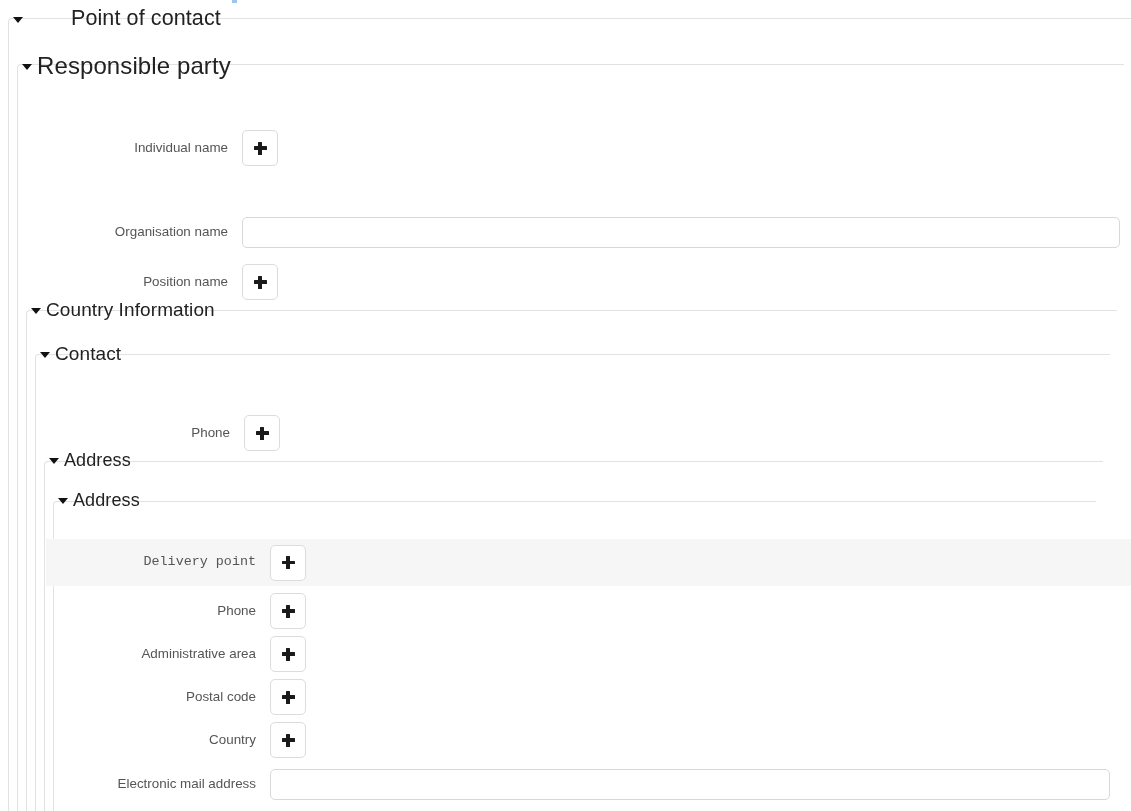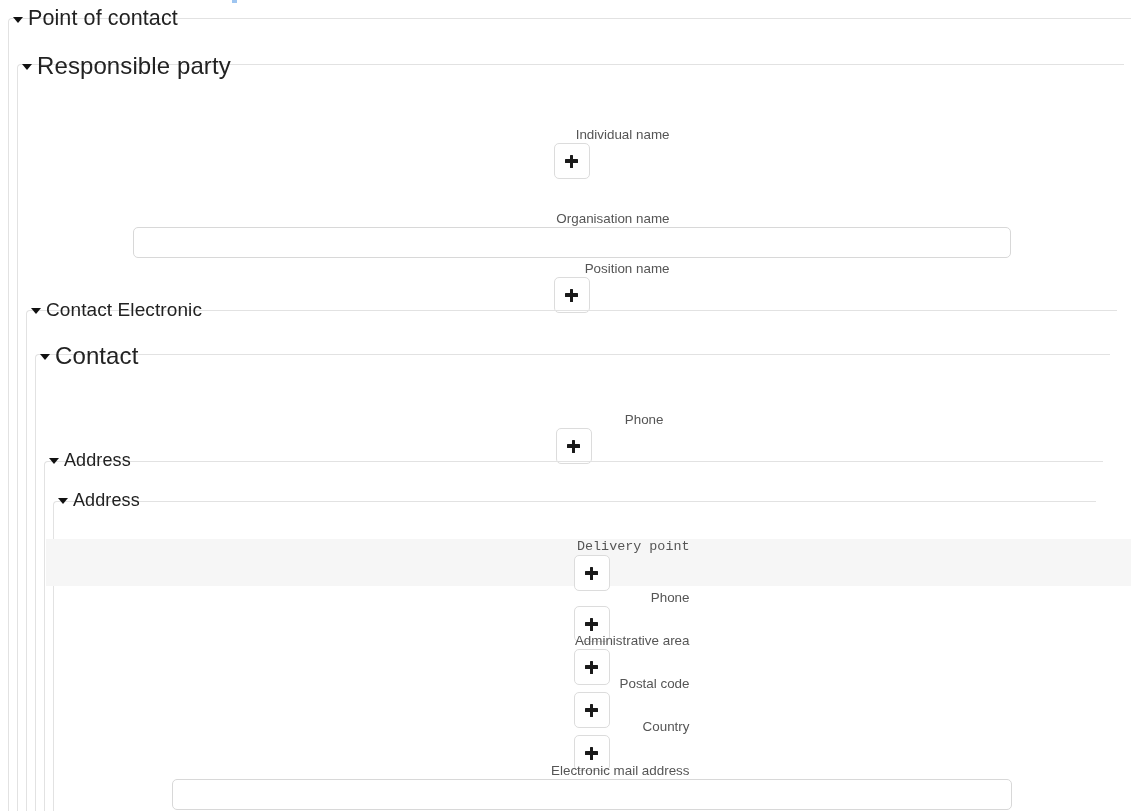--- a/index.html
+++ b/index.html
@@ -47,28 +47,28 @@
     align-items: center;
   }
   .section > .sec-body { padding: 0; }
 
   
   .sec-title {
     color: #222222;
     font-weight: normal;
     letter-spacing: 0.1px;
   }
-  .lvl1 > .sec-head { margin-top: -11px; margin-left: 4px; }
+  .lvl1 > .sec-head { margin-top: -11px; margin-left: 4px; gap: 43px; }
   .lvl1 > .sec-head .sec-title { font-size: 21.5px; }
   .lvl2 > .sec-head { margin-top: -11px; margin-left: 4px; }
   .lvl2 > .sec-head .sec-title { font-size: 24px; }
   .lvl3 > .sec-head { margin-top: -11px; margin-left: 4px; }
   .lvl3 > .sec-head .sec-title { font-size: 19px; }
   .lvl4 > .sec-head { margin-top: -11px; margin-left: 4px; }
-  .lvl4 > .sec-head .sec-title { font-size: 24px; }
+  .lvl4 > .sec-head .sec-title { font-size: 19px; }
   .lvl5 > .sec-head { margin-top: -11px; margin-left: 4px; }
   .lvl5 > .sec-head .sec-title { font-size: 18px; }
   .lvl6 > .sec-head { margin-top: -11px; margin-left: 4px; }
   .lvl6 > .sec-head .sec-title { font-size: 18px; }
 
   
   .caret {
     display: inline-block;
     width: 0; height: 0;
     border-left: 5px solid transparent;
@@ -79,21 +79,20 @@
     top: 1px;
     flex: 0 0 auto;
   }
 
   
   .field-row {
     display: flex;
     align-items: center;
     width: 100%;
     min-height: 42px;
-    flex-direction: column;
   }
   .field-row.striped { background: #f6f6f6; }
 
   .field-label {
     text-align: right;
     color: #555555;
     font-size: 13.4px;
     padding-right: 14px;
     flex: 0 0 auto;
     white-space: nowrap;
@@ -205,21 +204,21 @@
               <button class="add-btn">
                 <span class="plus"></span>
               </button>
             </div>
           </div>
 
           <div class="abs section lvl3" style="left:8px; top:245px; width:1091px; height:548px;">
 
             <div class="sec-head">
               <span class="caret"></span>
-              <span class="sec-title">Contact Electronic</span>
+              <span class="sec-title">Country Information</span>
             </div>
 
             <div class="sec-body">
 
               <div class="abs section lvl4" style="left:8px; top:43px; width:1075px; height:505px;">
 
                 <div class="sec-head">
                   <span class="caret"></span>
                   <span class="sec-title">Contact</span>
                 </div>

